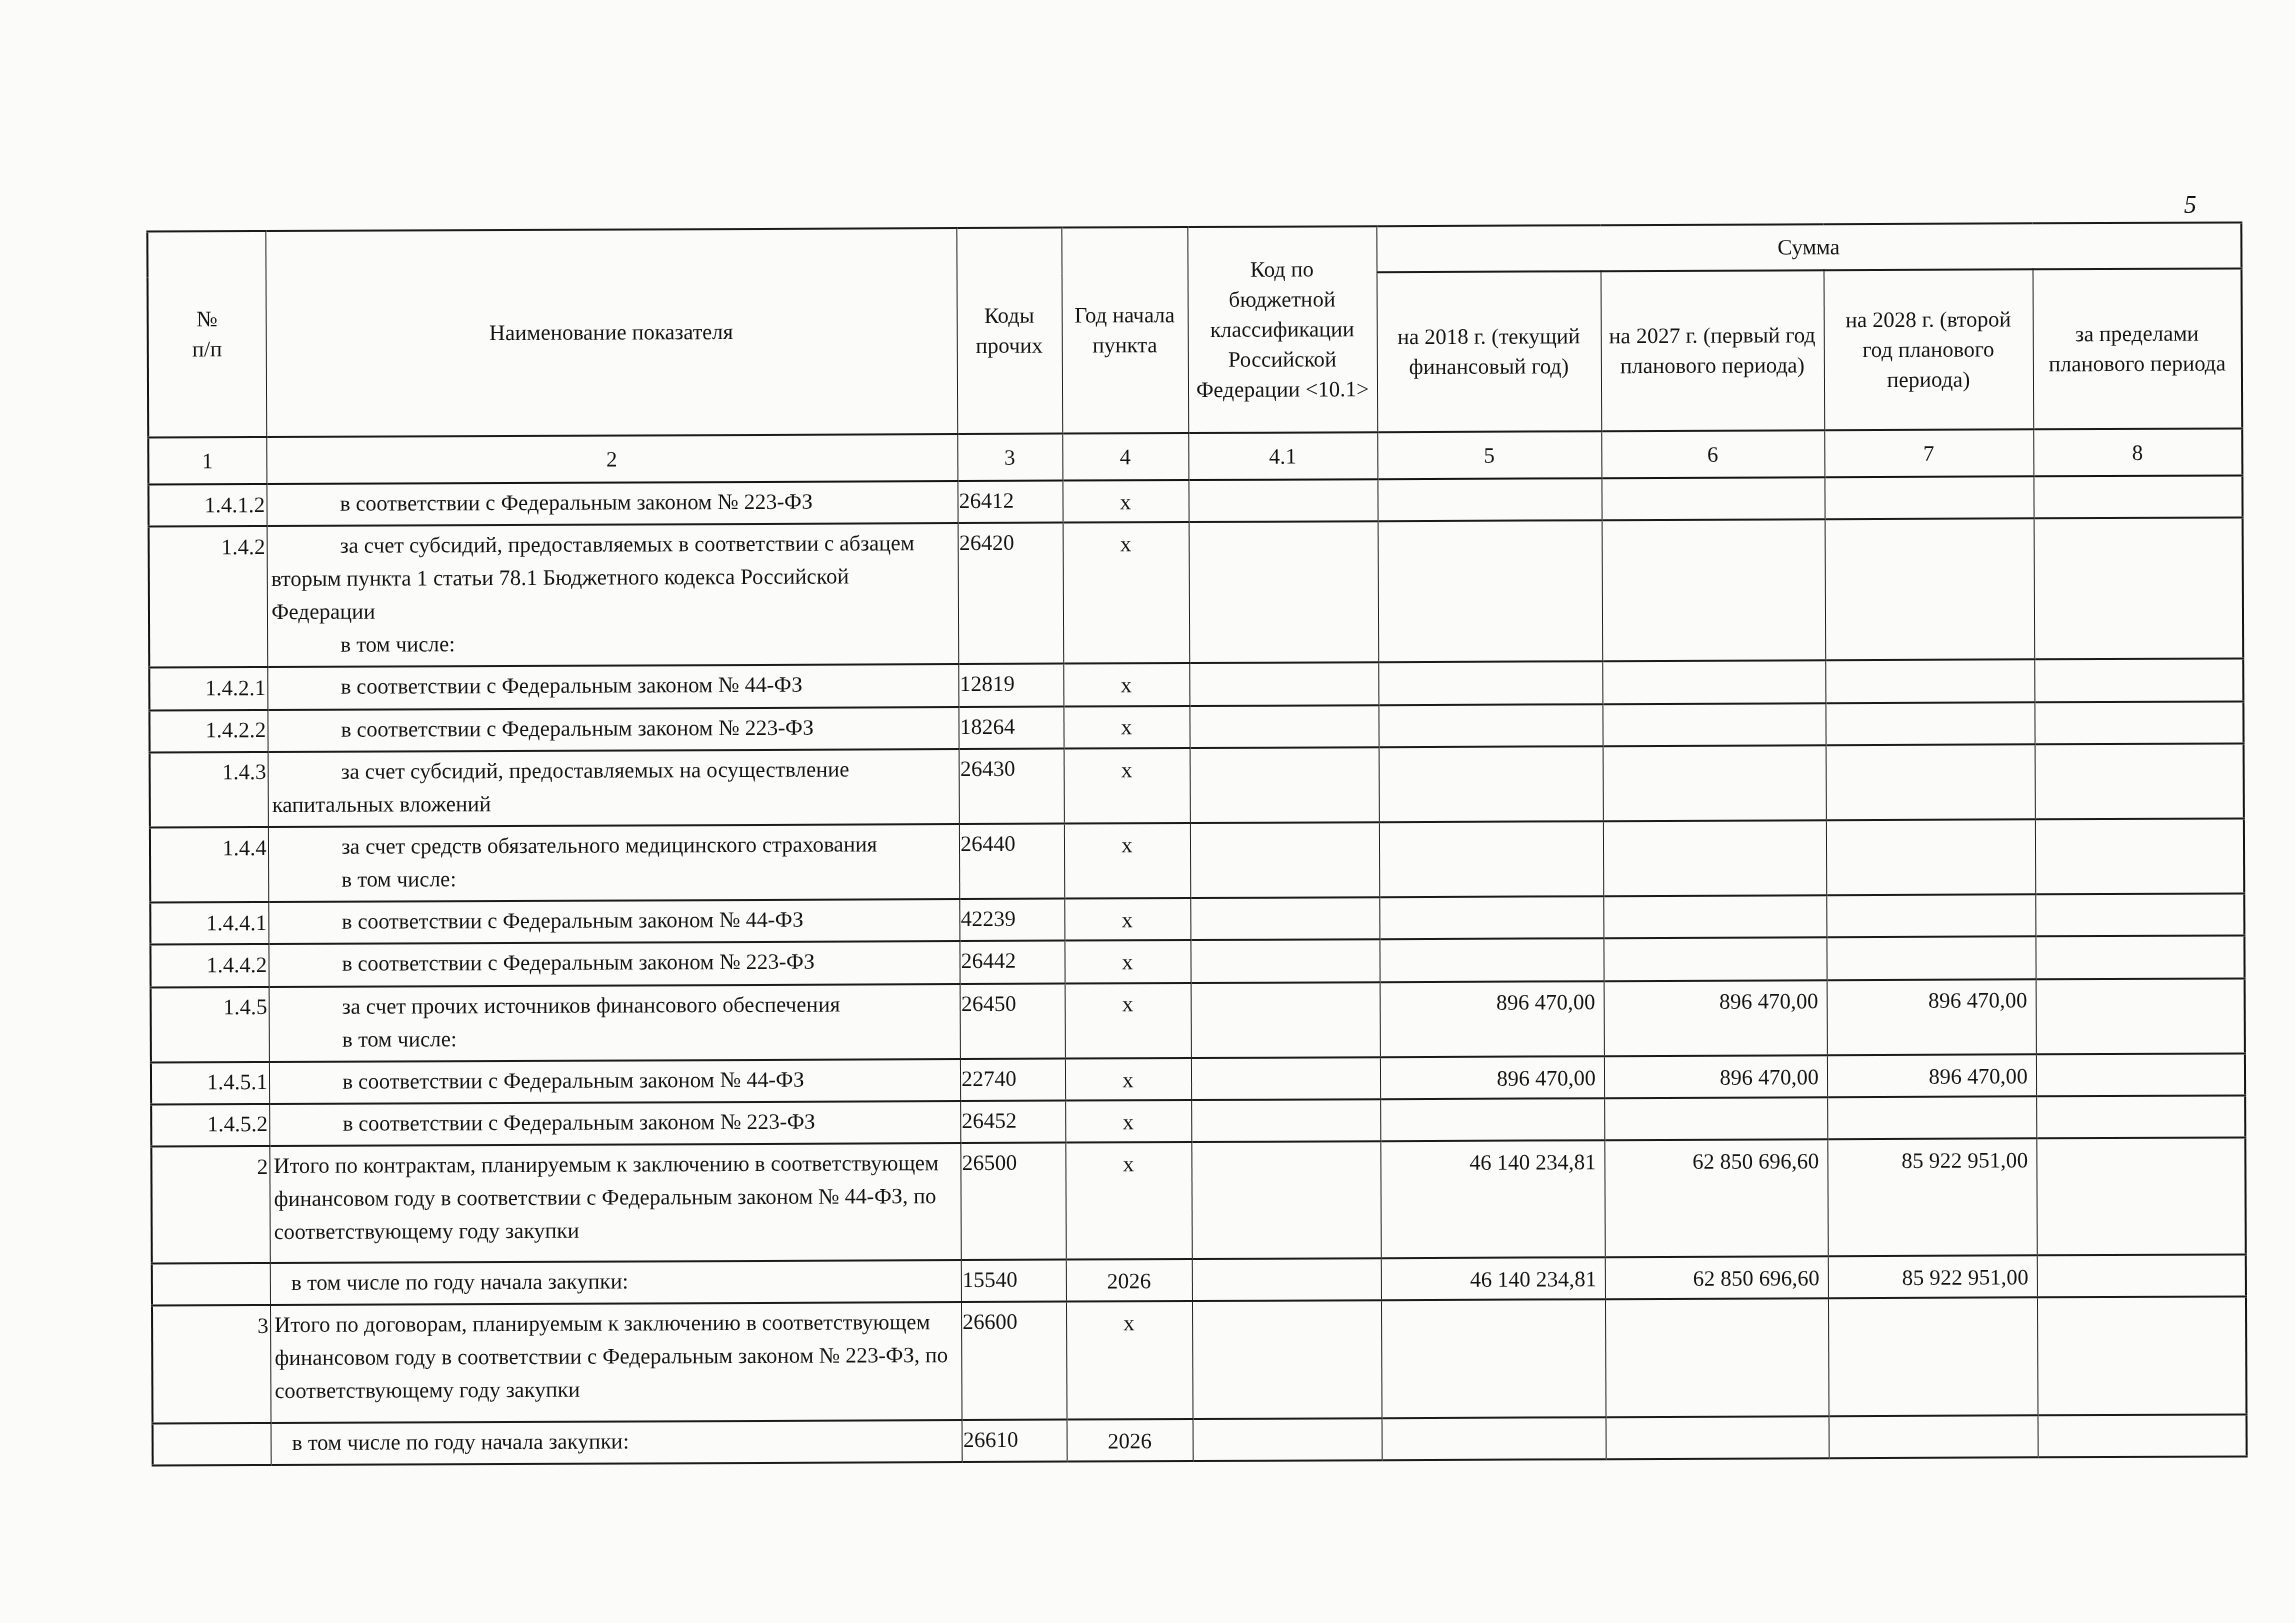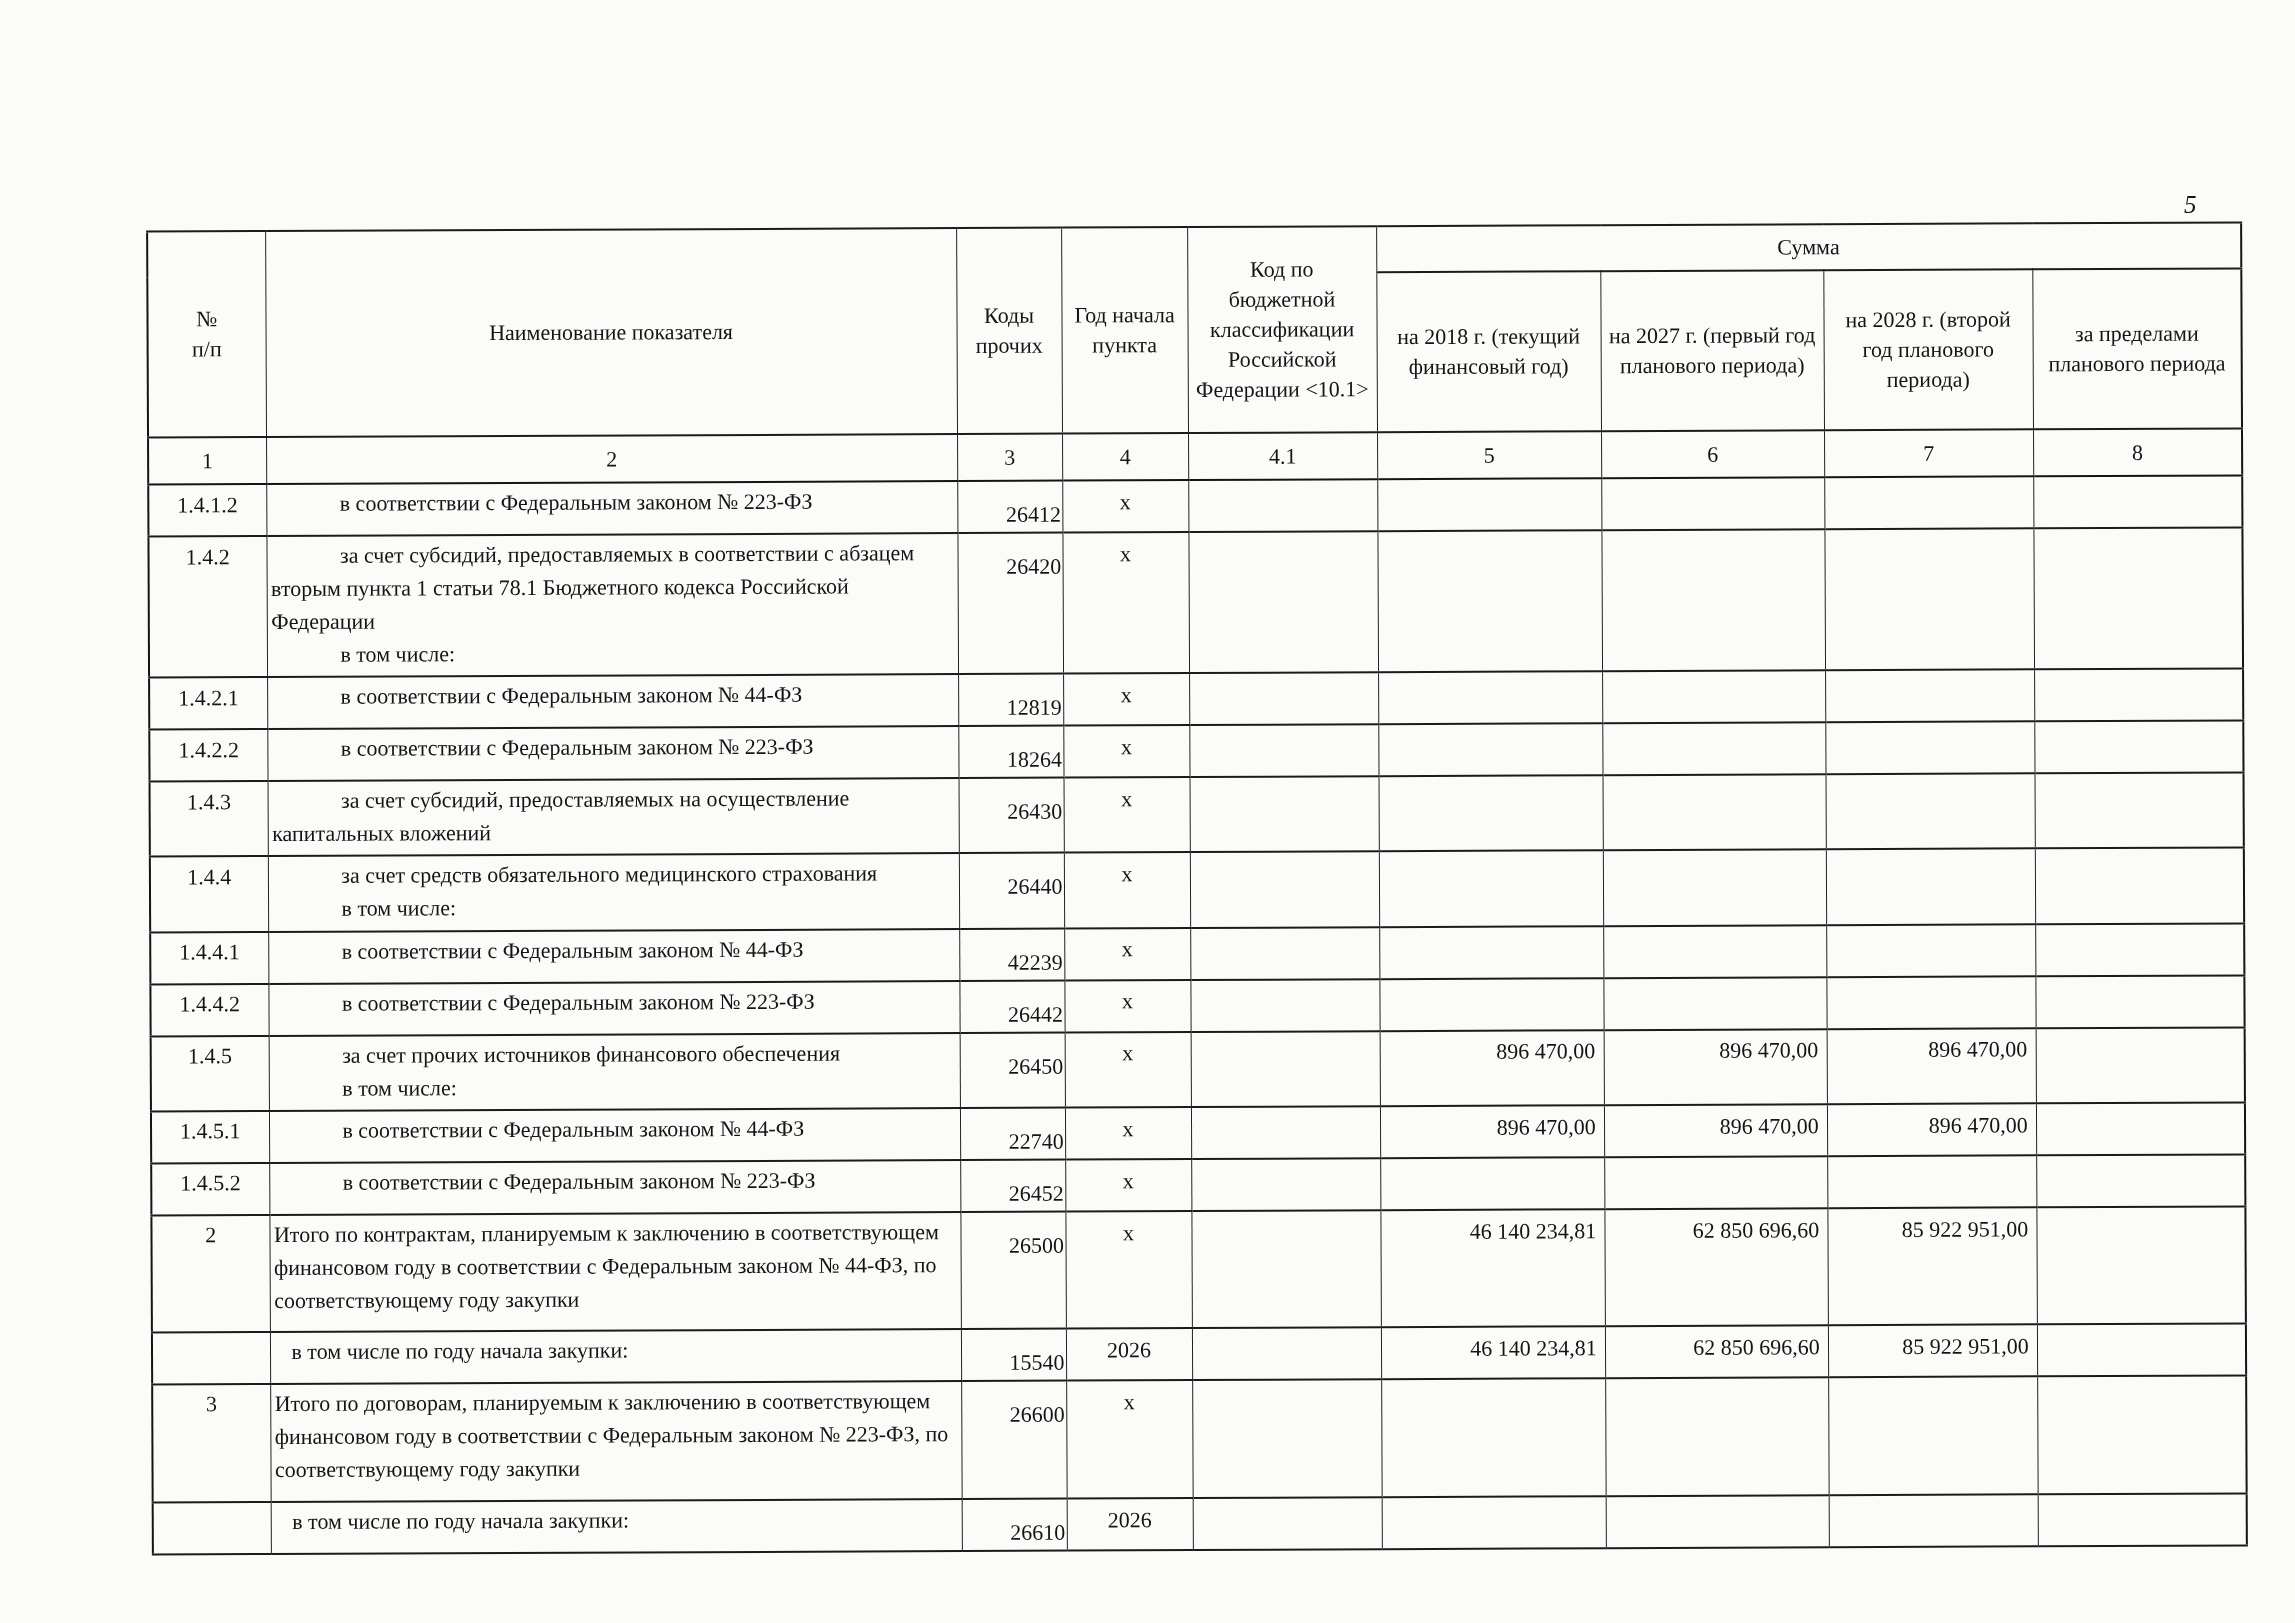--- a/index.html
+++ b/index.html
@@ -35,23 +35,23 @@
   }
   table.doc-table{border:2.6px solid #141414;}
   thead tr.h3 td{border-bottom:2.6px solid #141414;}
   thead th{vertical-align:middle;text-align:center;line-height:30px;padding:3.9px 6.5px;}
   .pre{white-space:pre-line;}
   tr.h1{height:46px;}
   tr.h2{height:160px;}
   tr.h3{height:47px;}
   tr.h3 td{text-align:center;vertical-align:middle;line-height:26px;}
   tbody td{vertical-align:top;line-height:33px;}
-  .c-num{text-align:center;padding-top:2.6px;}
+  .c-num{text-align:right;padding-top:2.6px;}
   .c-name{text-align:left;padding:2px 9.2px 5.2px 3.9px;}
-  .c-code{text-align:right;padding-top:16px;}
+  .c-code{text-align:left;padding-top:2px;}
   .c-year{text-align:center;padding-top:3.9px;}
   .c-kbk{text-align:center;}
   .c-amt{text-align:right;padding:3.9px 7.9px 0 2.6px;}
   p.para{margin:0;padding:0;}
   .p-indent{text-indent:69px;}
   .p-flush{text-indent:0;}
   .p-small{text-indent:17px;}
 </style>
 </head>
 <body>

